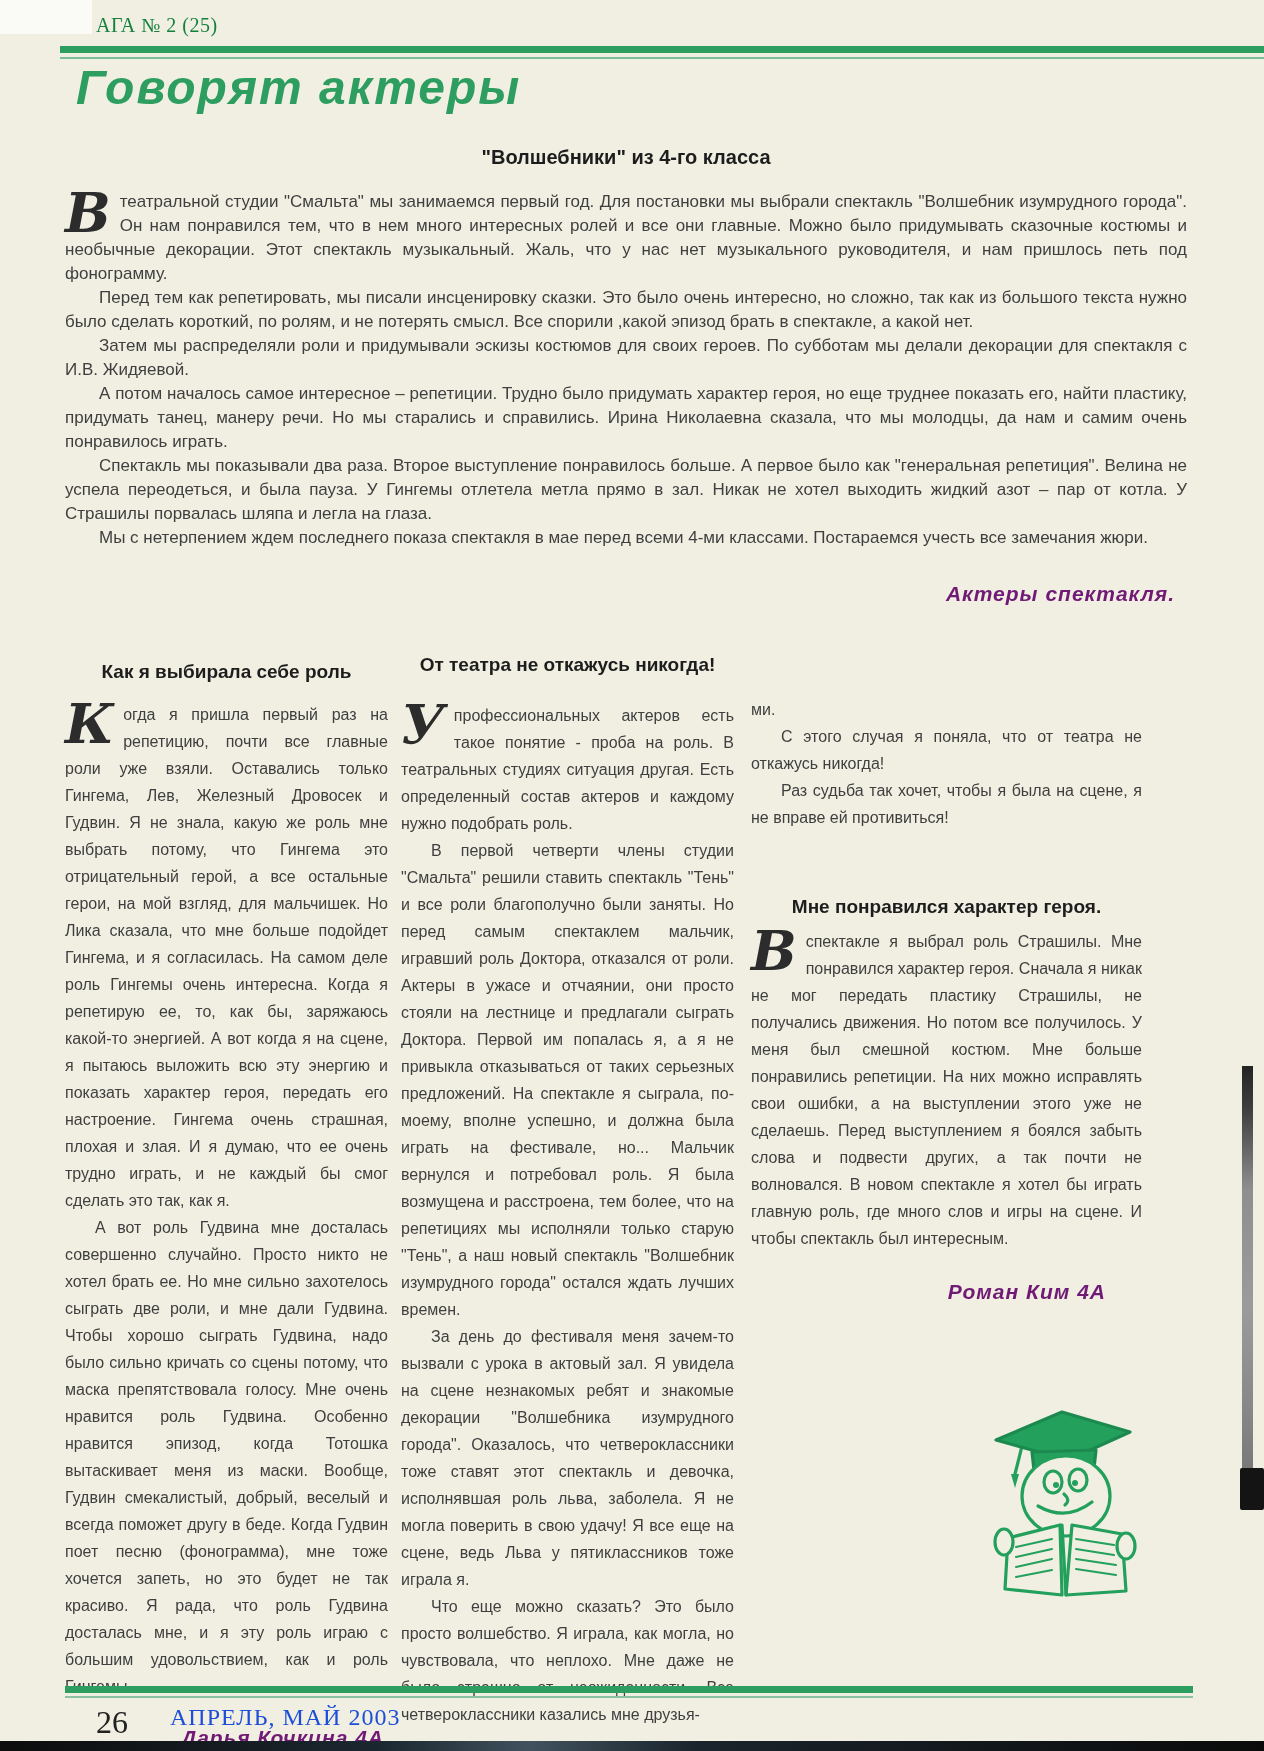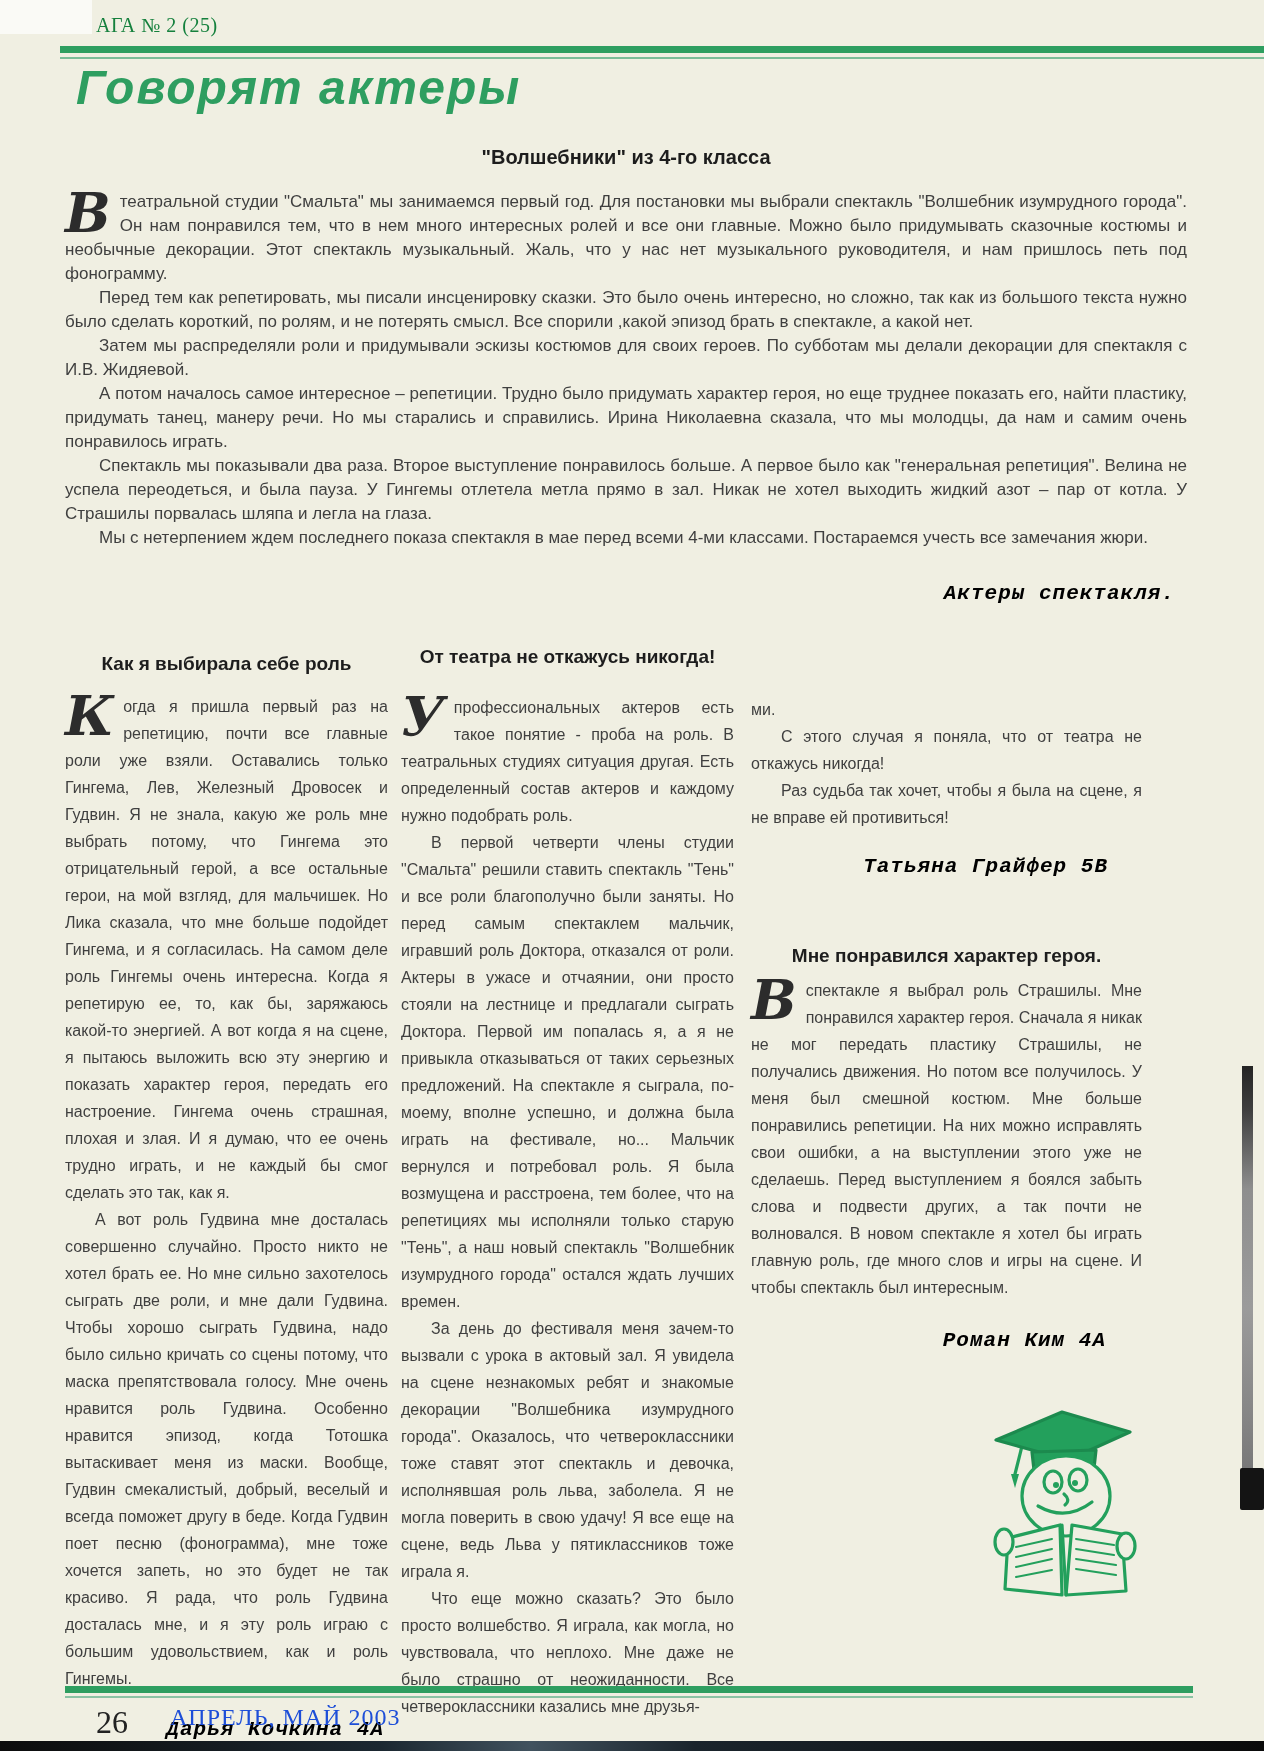--- a/index.html
+++ b/index.html
@@ -35,32 +35,32 @@
   }
   .lead-body p { margin:0; text-indent:34px; }
   .lead-body p.has-drop { text-indent:0; }
 
   .dropcap {
     float:left; font-family:"DejaVu Serif", serif; font-style:italic; font-weight:700;
     font-size:54px; line-height:42px; padding:2px 9px 0 0; color:#2c2c2c;
   }
 
   .sig {
-    font-family:Liberation Mono, monospace; font-style:italic; font-weight:700;
-    font-size:21px; color:#000000; letter-spacing:1px;
+    font-family:Liberation Sans, sans-serif; font-style:italic; font-weight:700;
+    font-size:21px; color:#701a75; letter-spacing:1px;
   }
   .lead-sig {
     left:65px; top:582px; width:1122px; text-align:right;
     padding-right:12px; box-sizing:border-box;
   }
 
   .col { position:absolute; font-size:16px; line-height:27px; text-align:justify; color:#3f3f3f; }
   .col p { margin:0; text-indent:30px; }
   .col p.has-drop, .col p.cont { text-indent:0; }
-  .col h3 { margin:0 0 16px; text-align:center; font-size:19px; color:#1d1d1d; font-family:"Liberation Sans", sans-serif; }
+  .col h3 { margin:8px 0 16px; text-align:center; font-size:19px; color:#1d1d1d; font-family:"Liberation Sans", sans-serif; }
 
   .col1 { left:65px;  top:650px; width:323px; }
   .col2 { left:401px; top:643px; width:333px; }
   .col3 { left:751px; top:696px; width:391px; }
 
   .col2 h3 { margin-bottom:24px; }
   .col1 .sig { display:block; text-align:right; margin-top:24px; padding-right:4px; }
   .col3 .sig-t { display:block; text-align:right; margin:22px 34px 0 0; }
   .col3 h3.art4 { margin:62px 0 8px; }
   .col3 .sig-b { display:block; text-align:right; margin:26px 36px 0 0; }
@@ -120,21 +120,20 @@
     <p class="has-drop"><span class="dropcap">У</span><span>профессиональных актеров есть такое понятие - проба на роль. В театральных студиях ситуация другая. Есть определенный состав актеров и каждому нужно подобрать роль.</span></p>
     <p>В первой четверти члены студии "Смальта" решили ставить спектакль "Тень" и все роли благополучно были заняты. Но перед самым спектаклем мальчик, игравший роль Доктора, отказался от роли. Актеры в ужасе и отчаянии, они просто стояли на лестнице и предлагали сыграть Доктора. Первой им попалась я, а я не привыкла отказываться от таких серьезных предложений. На спектакле я сыграла, по-моему, вполне успешно, и должна была играть на фестивале, но... Мальчик вернулся и потребовал роль. Я была возмущена и расстроена, тем более, что на репетициях мы исполняли только старую "Тень", а наш новый спектакль "Волшебник изумрудного города" остался ждать лучших времен.</p>
     <p>За день до фестиваля меня зачем-то вызвали с урока в актовый зал. Я увидела на сцене незнакомых ребят и знакомые декорации "Волшебника изумрудного города". Оказалось, что четвероклассники тоже ставят этот спектакль и девочка, исполнявшая роль льва, заболела. Я не могла поверить в свою удачу! Я все еще на сцене, ведь Льва у пятиклассников тоже играла я.</p>
     <p>Что еще можно сказать? Это было просто волшебство. Я играла, как могла, но чувствовала, что неплохо. Мне даже не было страшно от неожиданности. Все четвероклассники казались мне друзья-</p>
   </div>
 
   <div class="col col3">
     <p class="cont">ми.</p>
     <p>С этого случая я поняла, что от театра не откажусь никогда!</p>
     <p>Раз судьба так хочет, чтобы я была на сцене, я не вправе ей противиться!</p>
-    <span class="sig sig-t">Татьяна Грайфер 5В</span>
     <h3 class="art4">Мне понравился характер героя.</h3>
     <p class="has-drop"><span class="dropcap">В</span><span>спектакле я выбрал роль Страшилы. Мне понравился характер героя. Сначала я никак не мог передать пластику Страшилы, не получались движения. Но потом все получилось. У меня был смешной костюм. Мне больше понравились репетиции. На них можно исправлять свои ошибки, а на выступлении этого уже не сделаешь. Перед выступлением я боялся забыть слова и подвести других, а так почти не волновался. В новом спектакле я хотел бы играть главную роль, где много слов и игры на сцене. И чтобы спектакль был интересным.</span></p>
     <span class="sig sig-b">Роман Ким 4А</span>
   </div>
 
   <svg class="abs mascot" viewBox="0 0 168 200" fill="none" stroke="#23a05c" stroke-width="3.2" stroke-linecap="round" stroke-linejoin="round">
 
     <path d="M46 40 L37 76"></path>
     <path d="M33 76 L41 76 L37 90 Z" fill="#23a05c" stroke="none"></path>
 

